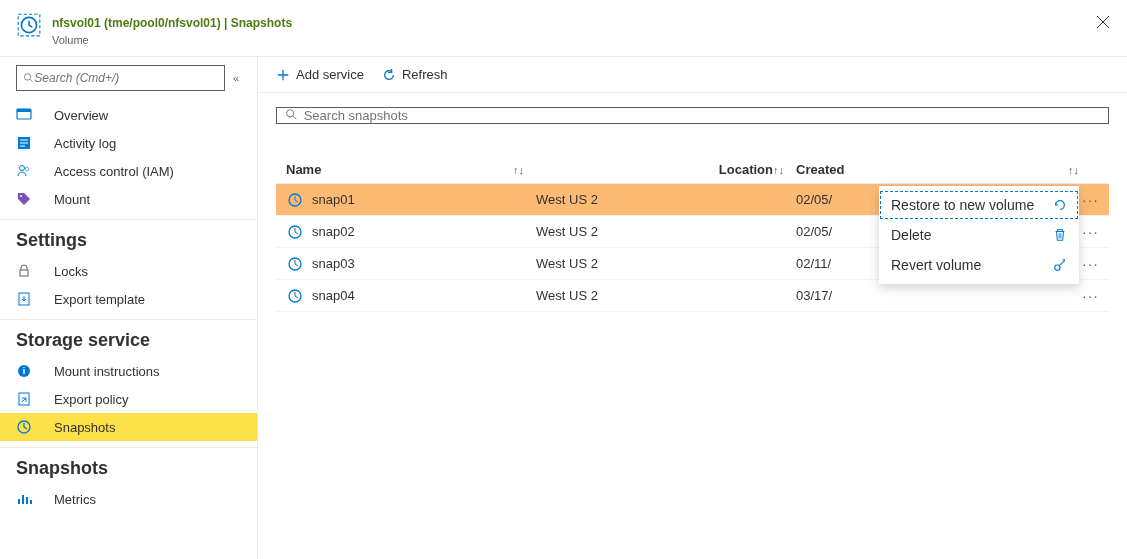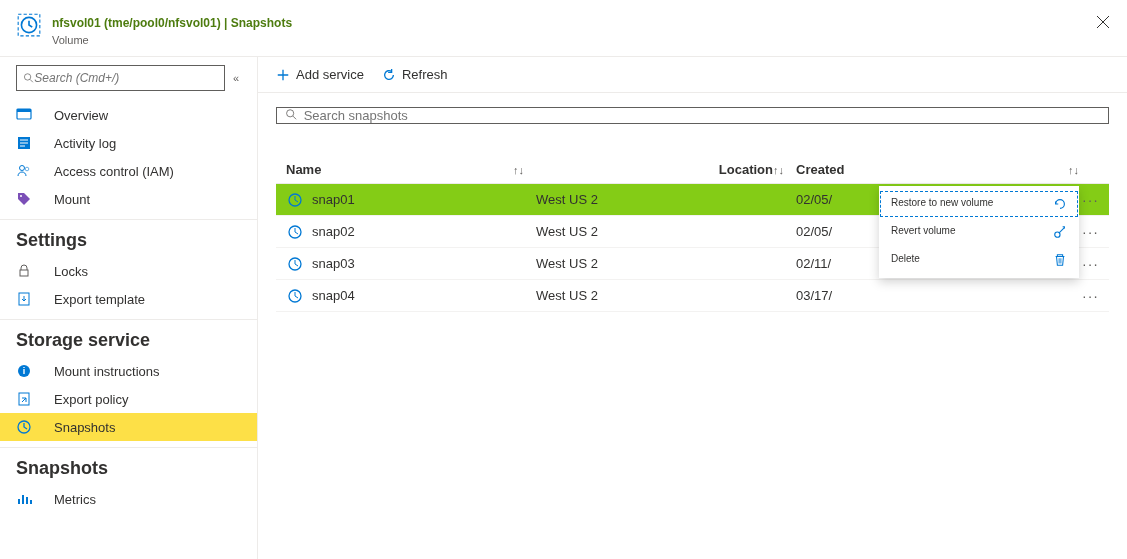--- a/index.html
+++ b/index.html
@@ -39,30 +39,30 @@
 .content-search input { border: none; outline: none; font-size: 13px; width: 100%; }
 
 
 .table { width: 100%; }
 .thead { display: flex; border-bottom: 1px solid #edebe9; padding: 6px 0; font-weight: 600; font-size: 13px; margin-top: 32px; }
 .col-name { flex: 0 0 260px; padding-left: 10px; display: flex; justify-content: space-between; align-items: center; padding-right: 12px; }
 .col-location { flex: 0 0 260px; display: flex; justify-content: flex-end; align-items: center; padding-right: 12px; }
 .col-created { flex: 1; display: flex; justify-content: space-between; align-items: center; padding-right: 30px; }
 .sort-icon { font-size: 11px; color: #605e5c; }
 .trow { display: flex; align-items: center; border-bottom: 1px solid #f3f2f1; height: 32px; position: relative; }
-.trow.hovered { background: #84cc16; }
+.trow.hovered { background: #fdba74; }
 .cell-name { flex: 0 0 260px; padding-left: 10px; display: flex; align-items: center; gap: 8px; }
 .cell-location { flex: 0 0 260px; }
 .cell-created { flex: 1; }
 .row-menu { position: absolute; right: 6px; top: 0; bottom: 0; display: flex; align-items: center; color: #605e5c; font-size: 14px; letter-spacing: 1px; cursor: pointer; padding: 0 4px; }
 .snap-icon { width: 18px; height: 18px; }
 
 
 .context-menu { position: absolute; right: 30px; top: 30px; width: 200px; background: #fff; box-shadow: 0 4px 10px rgba(0,0,0,0.18); z-index: 50; padding: 4px 0; }
-.ctx-item { display: flex; justify-content: space-between; padding: 7px 12px; font-size: 10px; cursor: pointer; }
+.ctx-item { display: flex; align-items: center; justify-content: space-between; padding: 7px 12px; font-size: 14px; cursor: pointer; }
 .ctx-item.hl { outline: 1px dashed #0078d4; outline-offset: -2px; }
 .ctx-icon { color: #0078d4; display: flex; }
 .table-wrap { position: relative; }
 </style>
 </head>
 <body>
 
 <div class="header">
   <div class="header-icon">
     <svg viewBox="0 0 24 24" width="26" height="26">
@@ -298,35 +298,35 @@
           <div class="ctx-item hl">
             <span>Restore to new volume</span>
             <span class="ctx-icon">
                 <svg width="14" height="14" viewBox="0 0 16 16">
                   <path d="M3 8a5 5 0 115 5" fill="none" stroke="#0078d4" stroke-width="1.3"></path>
                   <path d="M3 5v3h3" fill="none" stroke="#0078d4" stroke-width="1.3"></path>
                 </svg>
               </span>
           </div>
           <div class="ctx-item">
+            <span>Delete</span>
+            <span class="ctx-icon">
+                <svg width="14" height="14" viewBox="0 0 16 16">
+                  <path d="M3 4h10M5 4V2h6v2M4 4l1 10h6l1-10" fill="none" stroke="#0078d4" stroke-width="1.2"></path>
+                  <path d="M7 6v6M9 6v6" stroke="#0078d4" stroke-width="1"></path>
+                </svg>
+              </span>
+          </div>
+          <div class="ctx-item">
             <span>Revert volume</span>
             <span class="ctx-icon">
                 <svg width="14" height="14" viewBox="0 0 16 16">
                   <circle cx="5" cy="11" r="3" fill="none" stroke="#0078d4" stroke-width="1.3"></circle>
                   <path d="M7 9l6-6" stroke="#0078d4" stroke-width="1.3"></path>
                   <path d="M11 2l2 0 0 2" fill="none" stroke="#0078d4" stroke-width="1.3"></path>
                 </svg>
               </span>
           </div>
-          <div class="ctx-item">
-            <span>Delete</span>
-            <span class="ctx-icon">
-                <svg width="14" height="14" viewBox="0 0 16 16">
-                  <path d="M3 4h10M5 4V2h6v2M4 4l1 10h6l1-10" fill="none" stroke="#0078d4" stroke-width="1.2"></path>
-                  <path d="M7 6v6M9 6v6" stroke="#0078d4" stroke-width="1"></path>
-                </svg>
-              </span>
-          </div>
         </div>
       </div>
     </div>
   </div>
 </div>
 
 </body></html>

